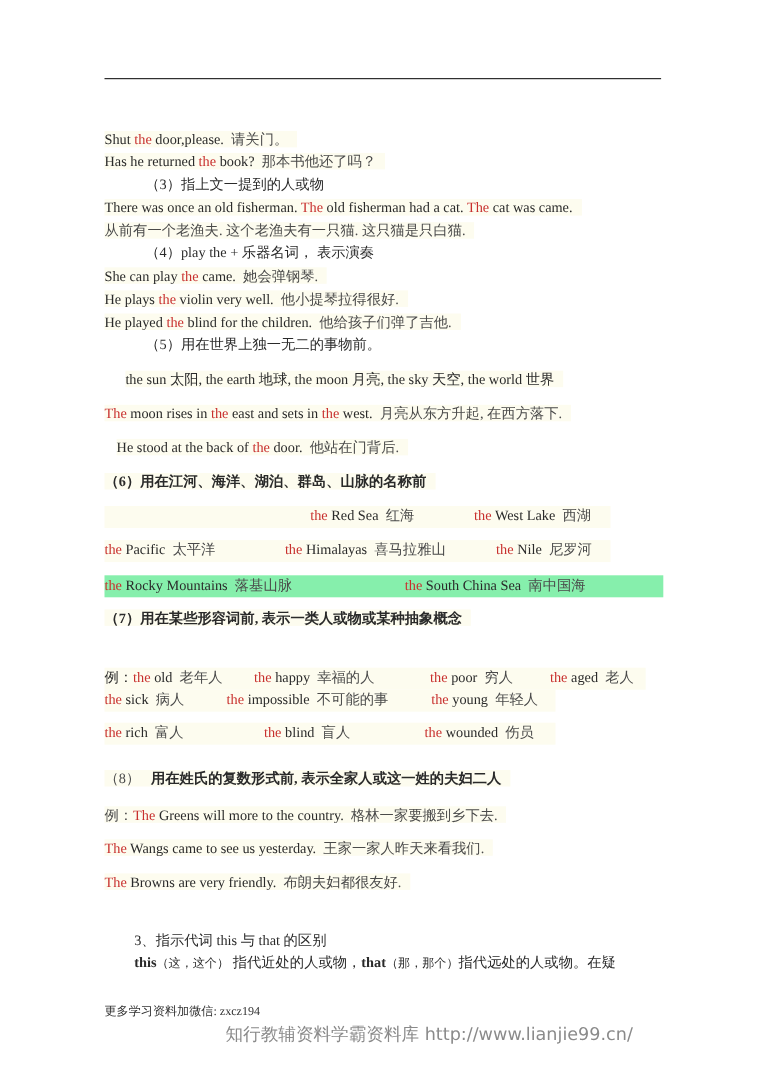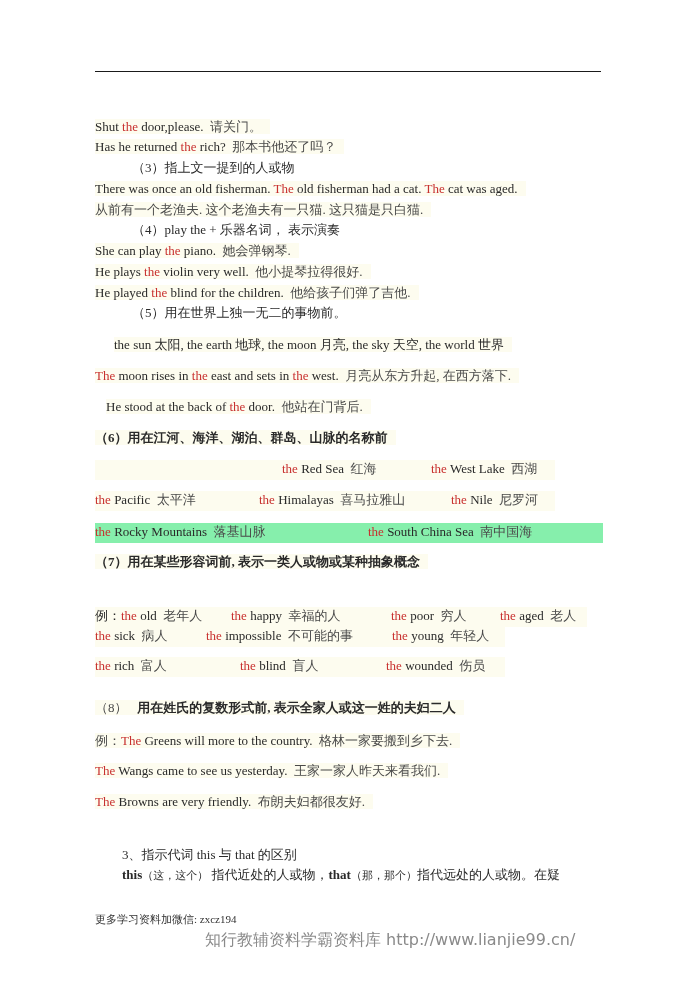--- a/index.html
+++ b/index.html
@@ -21,34 +21,34 @@
   </style>
 </head>
 <body>
 
 <div class="rule"></div>
 
 <div class="line" style="top:118px">
   <span class="hl"><span>Shut </span><span class="red">the</span><span> door,please.</span>&nbsp;&nbsp;<span class="cn">请关门。</span></span>
 </div>
 <div class="line" style="top:138px">
-  <span class="hl"><span>Has he returned </span><span class="red">the</span><span> rich?</span>&nbsp;&nbsp;<span class="cn">那本书他还了吗？</span></span>
+  <span class="hl"><span>Has he returned </span><span class="red">the</span><span> book?</span>&nbsp;&nbsp;<span class="cn">那本书他还了吗？</span></span>
 </div>
 
 <div class="line" style="top:159px; left:132px">（3）指上文一提到的人或物</div>
 <div class="line" style="top:180px">
-  <span class="hl"><span>There was once an old fisherman. </span><span class="red">The</span><span> old fisherman had a cat. </span><span class="red">The</span><span> cat was aged.</span></span>
+  <span class="hl"><span>There was once an old fisherman. </span><span class="red">The</span><span> old fisherman had a cat. </span><span class="red">The</span><span> cat was came.</span></span>
 </div>
 <div class="line" style="top:201px">
   <span class="hl cn">从前有一个老渔夫. 这个老渔夫有一只猫. 这只猫是只白猫.</span>
 </div>
 
 <div class="line" style="top:221px; left:132px">（4）play the +  乐器名词，   表示演奏</div>
 <div class="line" style="top:242px">
-  <span class="hl"><span>She can play </span><span class="red">the</span><span> piano.</span>&nbsp;&nbsp;<span class="cn">她会弹钢琴.</span></span>
+  <span class="hl"><span>She can play </span><span class="red">the</span><span> came.</span>&nbsp;&nbsp;<span class="cn">她会弹钢琴.</span></span>
 </div>
 <div class="line" style="top:263px">
   <span class="hl"><span>He plays </span><span class="red">the</span><span> violin very well.</span>&nbsp;&nbsp;<span class="cn">他小提琴拉得很好.</span></span>
 </div>
 <div class="line" style="top:284px">
   <span class="hl"><span>He played </span><span class="red">the</span><span> blind for the children.</span>&nbsp;&nbsp;<span class="cn">他给孩子们弹了吉他.</span></span>
 </div>
 
 <div class="line" style="top:304px; left:132px">（5）用在世界上独一无二的事物前。</div>
 <div class="line" style="top:336px; left:114px">

